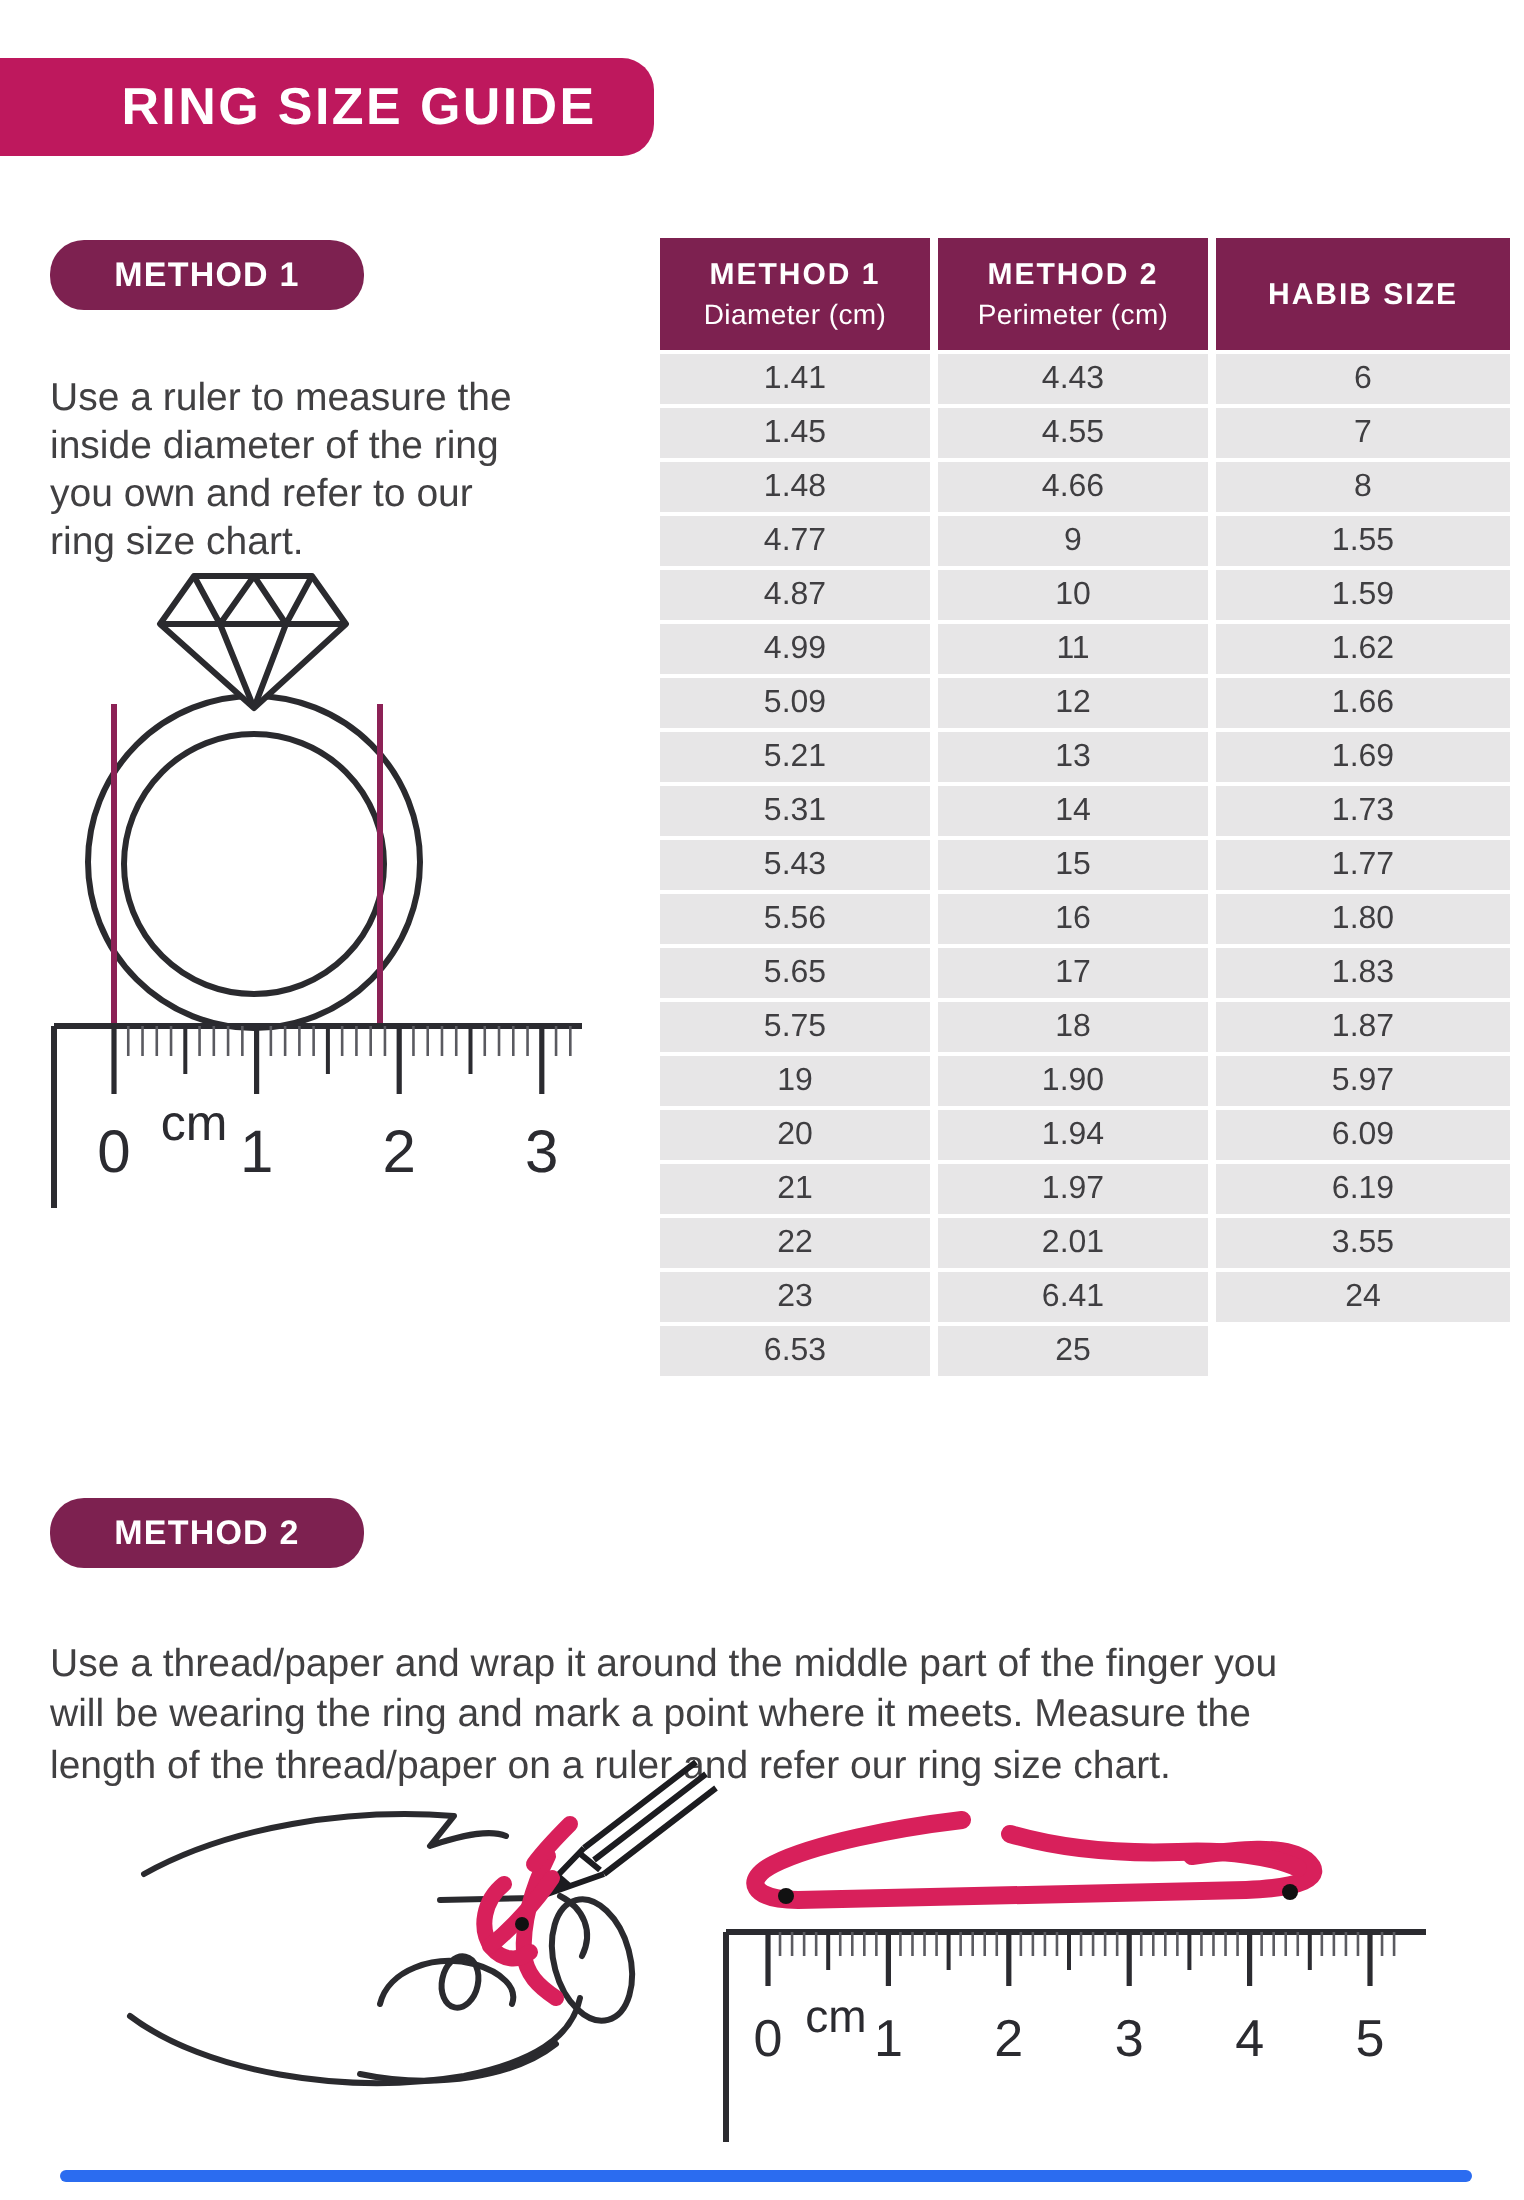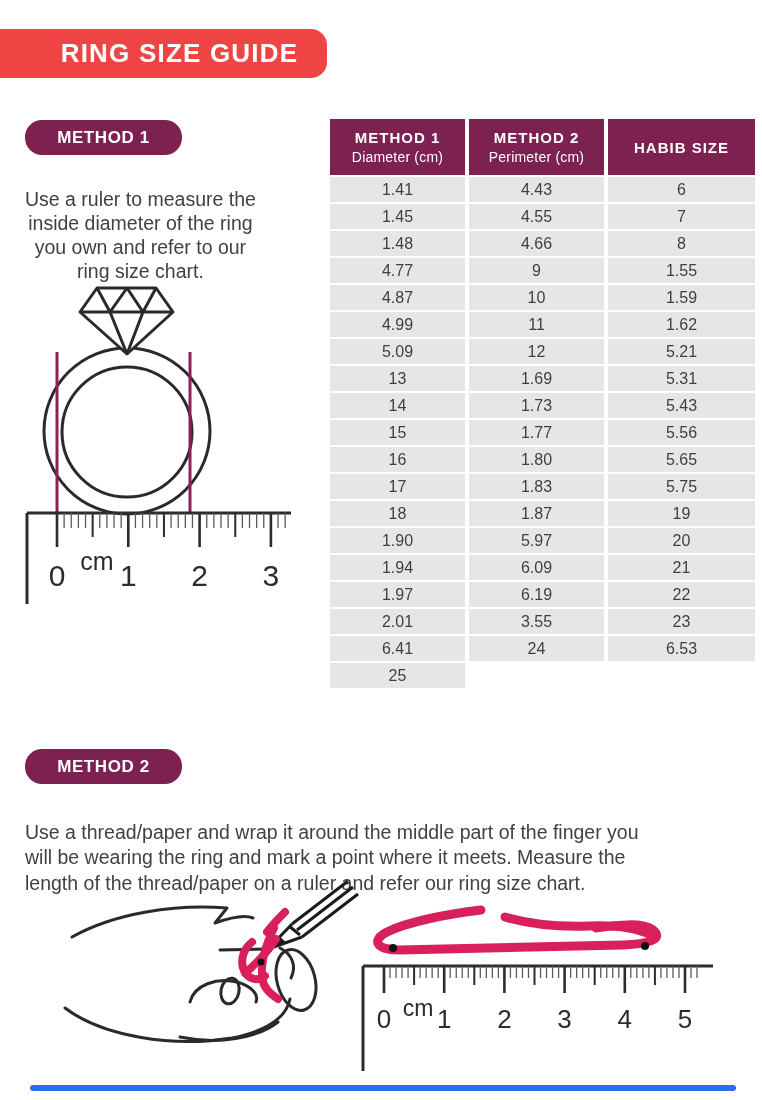--- a/index.html
+++ b/index.html
@@ -2,35 +2,35 @@
 <html><head>
 <meta charset="utf-8">
 <style>
   html,body{margin:0;padding:0;background:#fff;}
   .page{position:relative;width:762px;height:1100px;background:#ffffff;overflow:hidden;
         font-family:"Liberation Sans",sans-serif;color:#414042;}
   svg{position:absolute;}
   svg text{font-family:"Liberation Sans",sans-serif;}
 
   
-  .banner{position:absolute;left:0;top:29px;width:327px;height:49px;background:#ef4444;
+  .banner{position:absolute;left:0;top:29px;width:327px;height:49px;background:#be185d;
           border-radius:0 16px 16px 0;display:flex;align-items:center;justify-content:center;
           padding-left:32px;box-sizing:border-box;}
   .banner-text{color:#fff;font-weight:700;font-size:26px;letter-spacing:1.2px;}
 
   
   .badge{position:absolute;left:25px;width:157px;height:35px;background:#7d2150;border-radius:17px;
          display:flex;align-items:center;justify-content:center;}
   .badge span{color:#fff;font-weight:700;font-size:17px;letter-spacing:.6px;}
   .badge-m1{top:120px;}
   .badge-m2{top:749px;}
 
   
   .para{position:absolute;white-space:pre-line;color:#414042;}
-  .para1{left:25px;top:167px;font-size:19.5px;line-height:24px;text-align:center;}
+  .para1{left:25px;top:167px;font-size:19.5px;line-height:24px;}
   .para2{left:25px;top:800px;font-size:19.5px;line-height:25.5px;}
 
   
   .size-table{position:absolute;left:330px;top:119px;}
   .thead{display:grid;grid-template-columns:135px 135px 147px;column-gap:4px;height:56px;}
   .th{background:#7d2150;color:#fff;display:flex;flex-direction:column;align-items:center;justify-content:center;}
   .th-t{font-size:15px;font-weight:700;letter-spacing:1px;}
   .th-s{font-size:14px;margin-top:3px;letter-spacing:.2px;}
   .th-s:empty{display:none;}
   .tbody{margin-top:2px;display:grid;grid-template-columns:135px 135px 147px;gap:2px 4px;grid-auto-rows:25px;}
@@ -147,20 +147,21 @@
         <div class="cell">9</div>
         <div class="cell">1.55</div>
         <div class="cell">4.87</div>
         <div class="cell">10</div>
         <div class="cell">1.59</div>
         <div class="cell">4.99</div>
         <div class="cell">11</div>
         <div class="cell">1.62</div>
         <div class="cell">5.09</div>
         <div class="cell">12</div>
+        <div class="cell">1.66</div>
         <div class="cell">5.21</div>
         <div class="cell">13</div>
         <div class="cell">1.69</div>
         <div class="cell">5.31</div>
         <div class="cell">14</div>
         <div class="cell">1.73</div>
         <div class="cell">5.43</div>
         <div class="cell">15</div>
         <div class="cell">1.77</div>
         <div class="cell">5.56</div>

